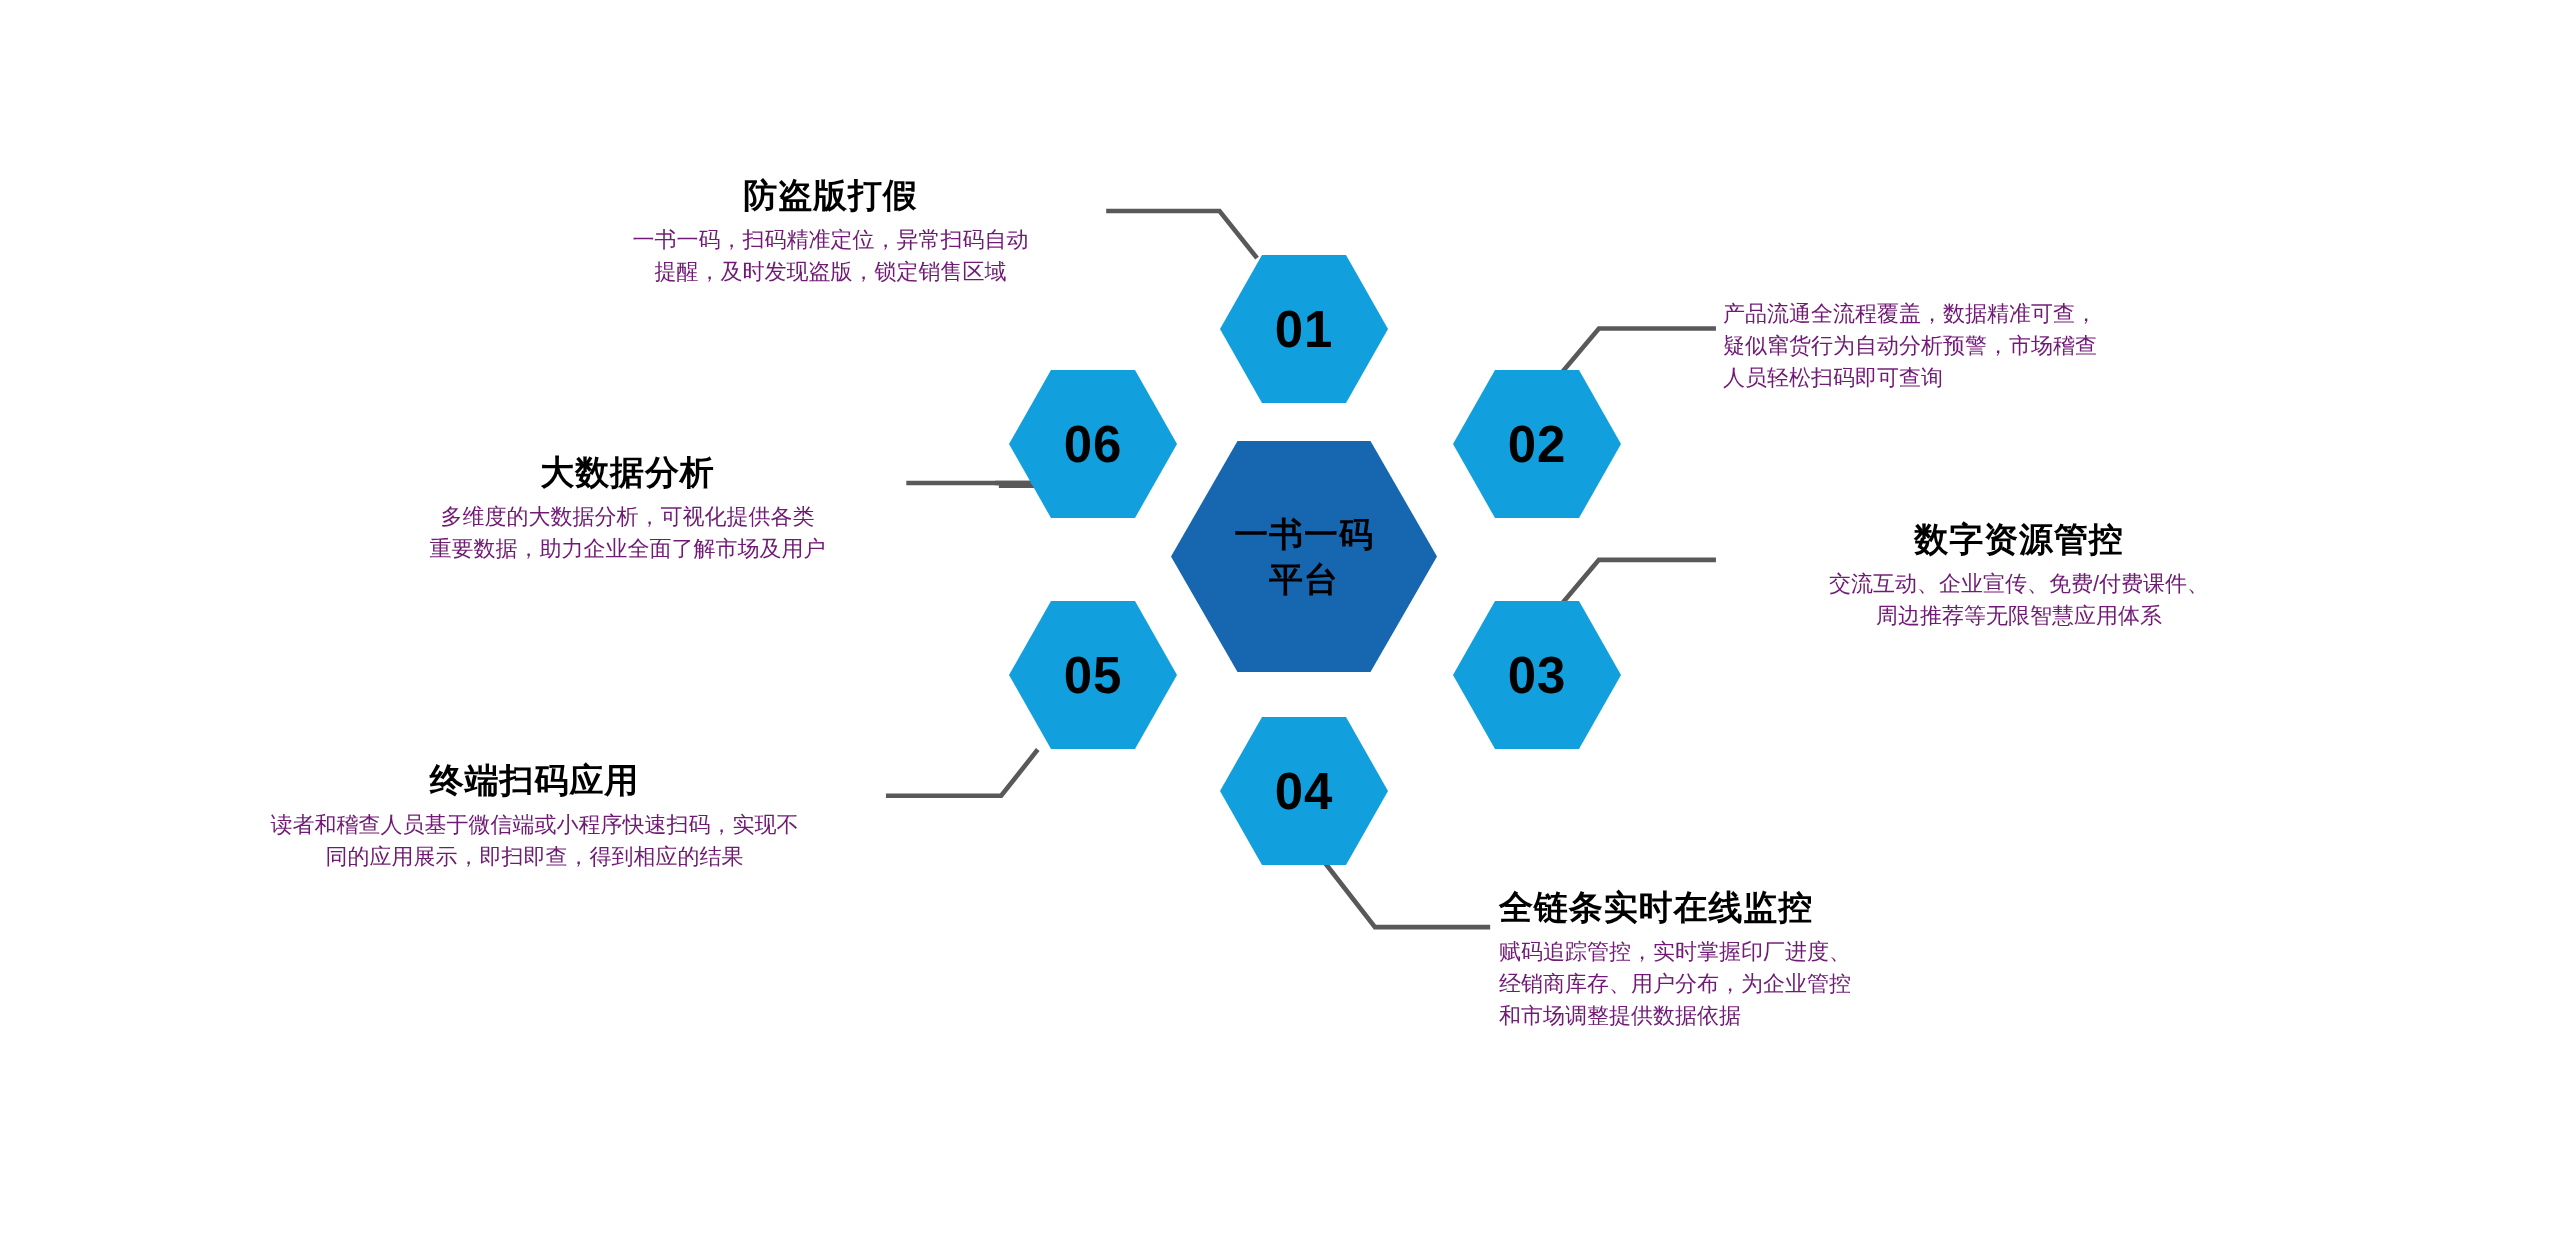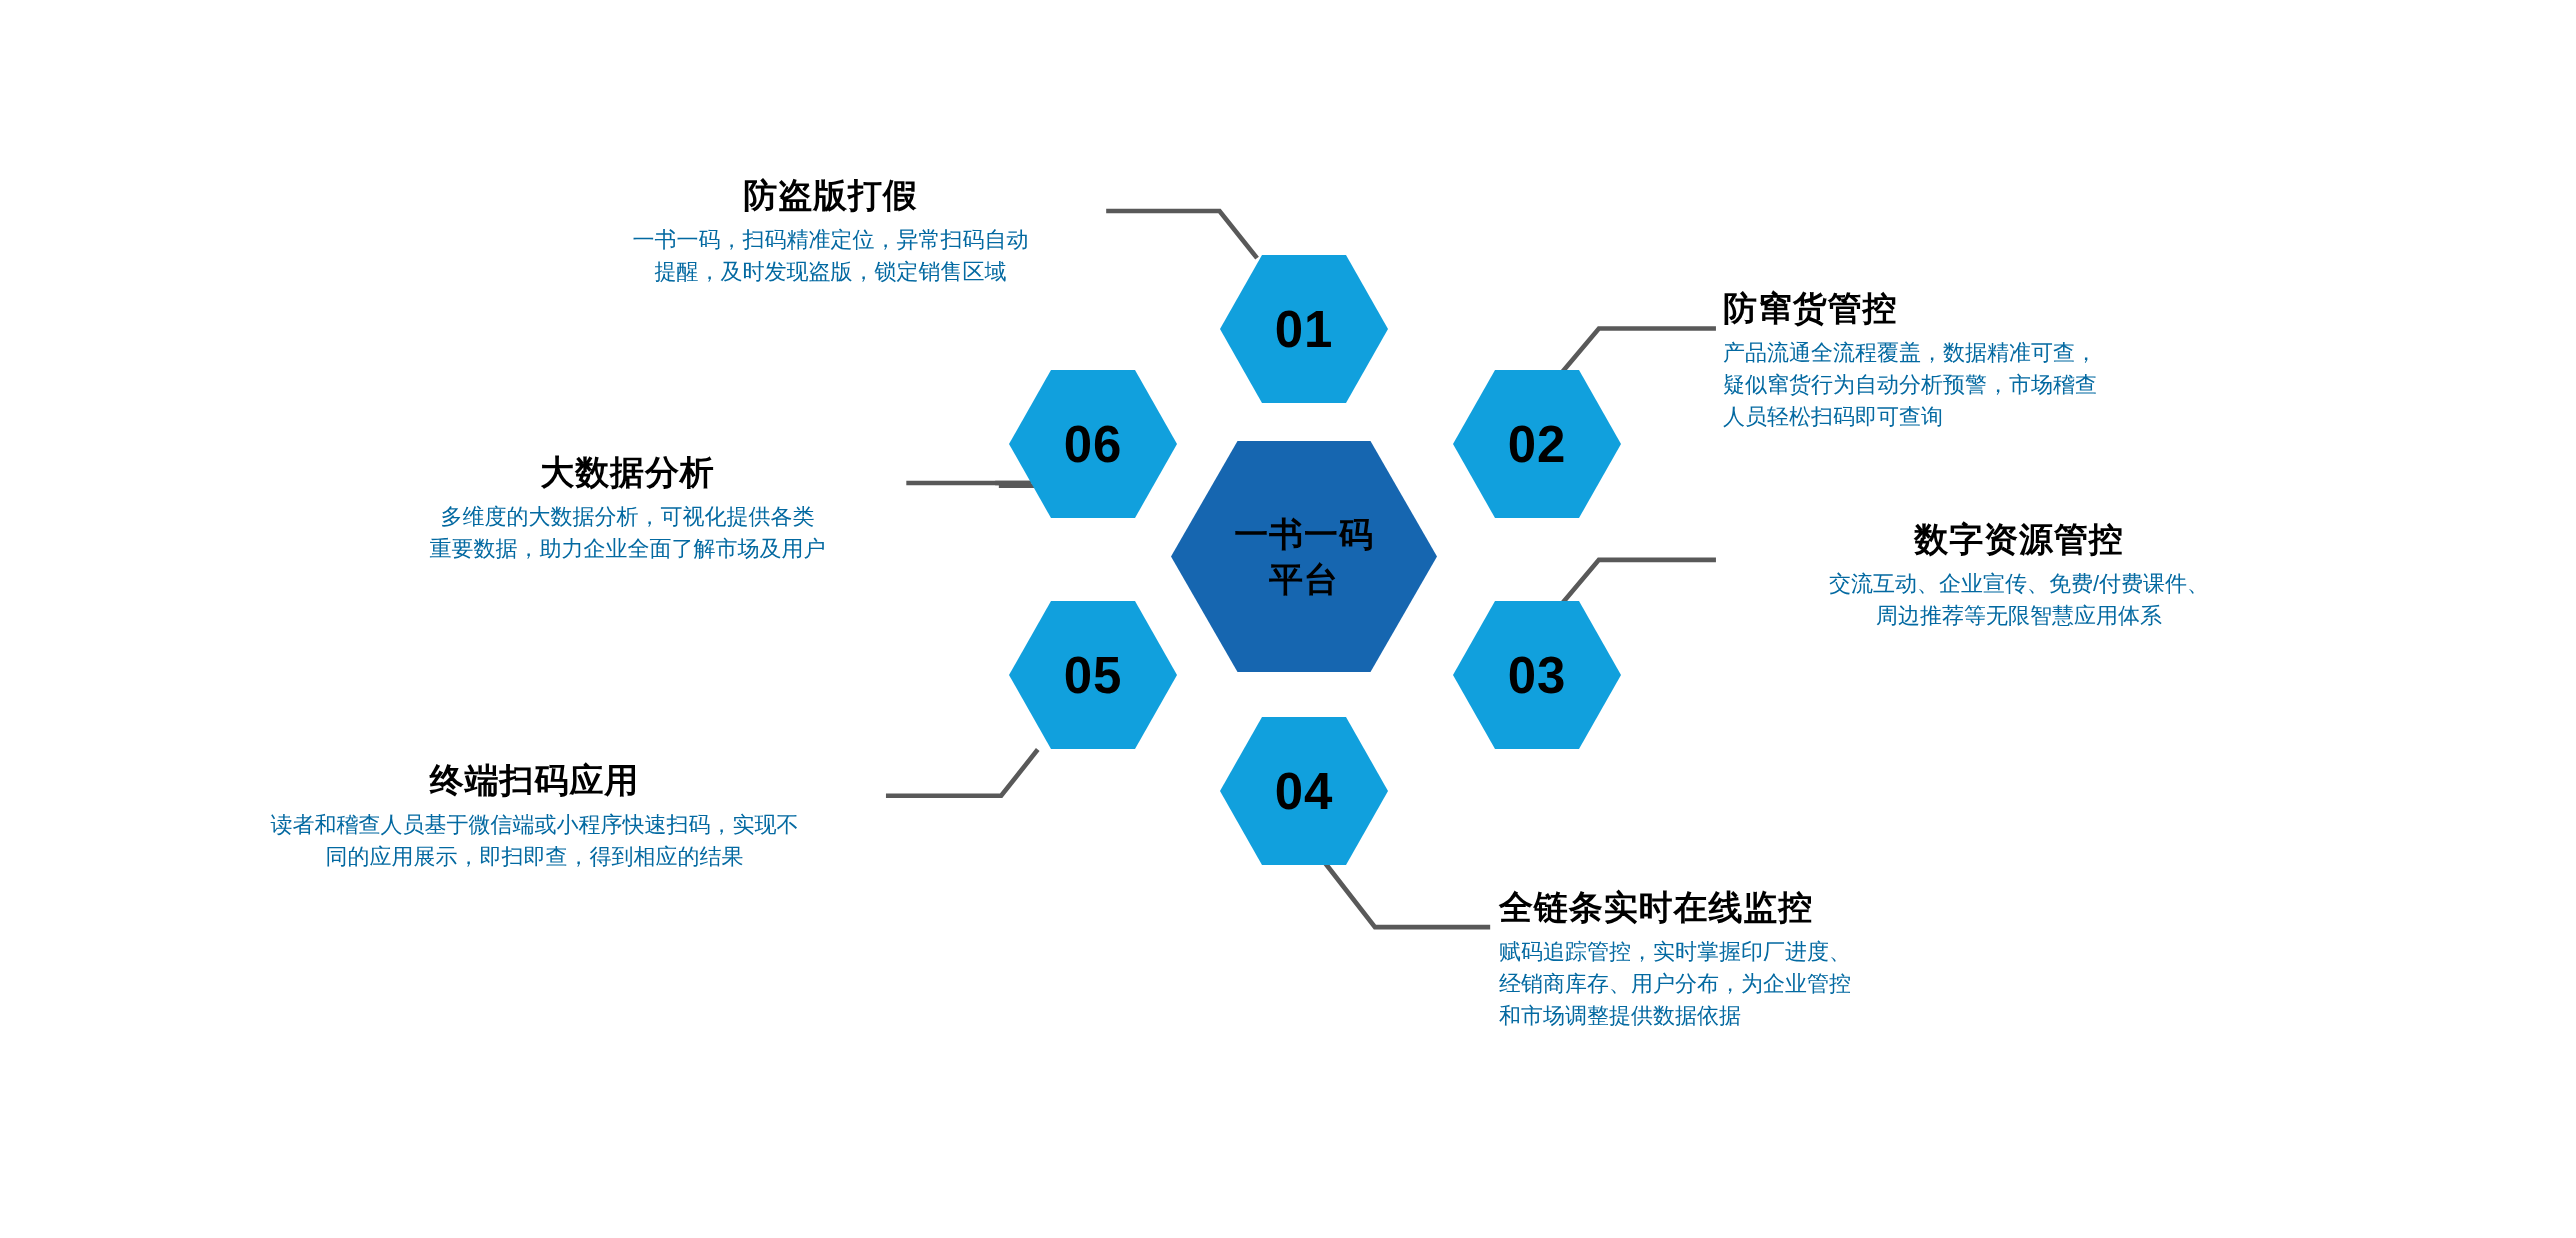--- a/index.html
+++ b/index.html
@@ -70,21 +70,21 @@
   .block .headline {
     font-size: 34px;
     font-weight: bold;
     color: #000000;
     line-height: 1.15;
     letter-spacing: 0.9px;
     white-space: nowrap;
   }
   .block .desc {
     font-size: 22px;
-    color: #0369a1;
+    color: #701a75;
     line-height: 1.45;
     margin-top: 9.3px;
     white-space: pre-line;
   }
   .align-right { text-align: center; }
   .align-left  { text-align: left;  }
   .desc-dark { color: #1d1d1d; }
   .desc-grey { color: #555555; }
 </style>
 </head>
@@ -139,21 +139,20 @@
     <span class="num">06</span>
   </div>
 
   <div class="block align-right" style="left:555px; top:176px; width:551px;">
     <div class="headline">防盗版打假</div>
     <div class="desc desc-dark">一书一码，扫码精准定位，异常扫码自动
 提醒，及时发现盗版，锁定销售区域</div>
   </div>
 
   <div class="block align-left" style="left:1723px; top:289px; width:592px;">
-    <div class="headline">防窜货管控</div>
     <div class="desc desc-dark">产品流通全流程覆盖，数据精准可查，
 疑似窜货行为自动分析预警，市场稽查
 人员轻松扫码即可查询</div>
   </div>
 
   <div class="block align-left" style="left:1723px; top:520px; width:592px;text-align:center;">
     <div class="headline">数字资源管控</div>
     <div class="desc desc-dark">交流互动、企业宣传、免费/付费课件、
 周边推荐等无限智慧应用体系</div>
   </div>

